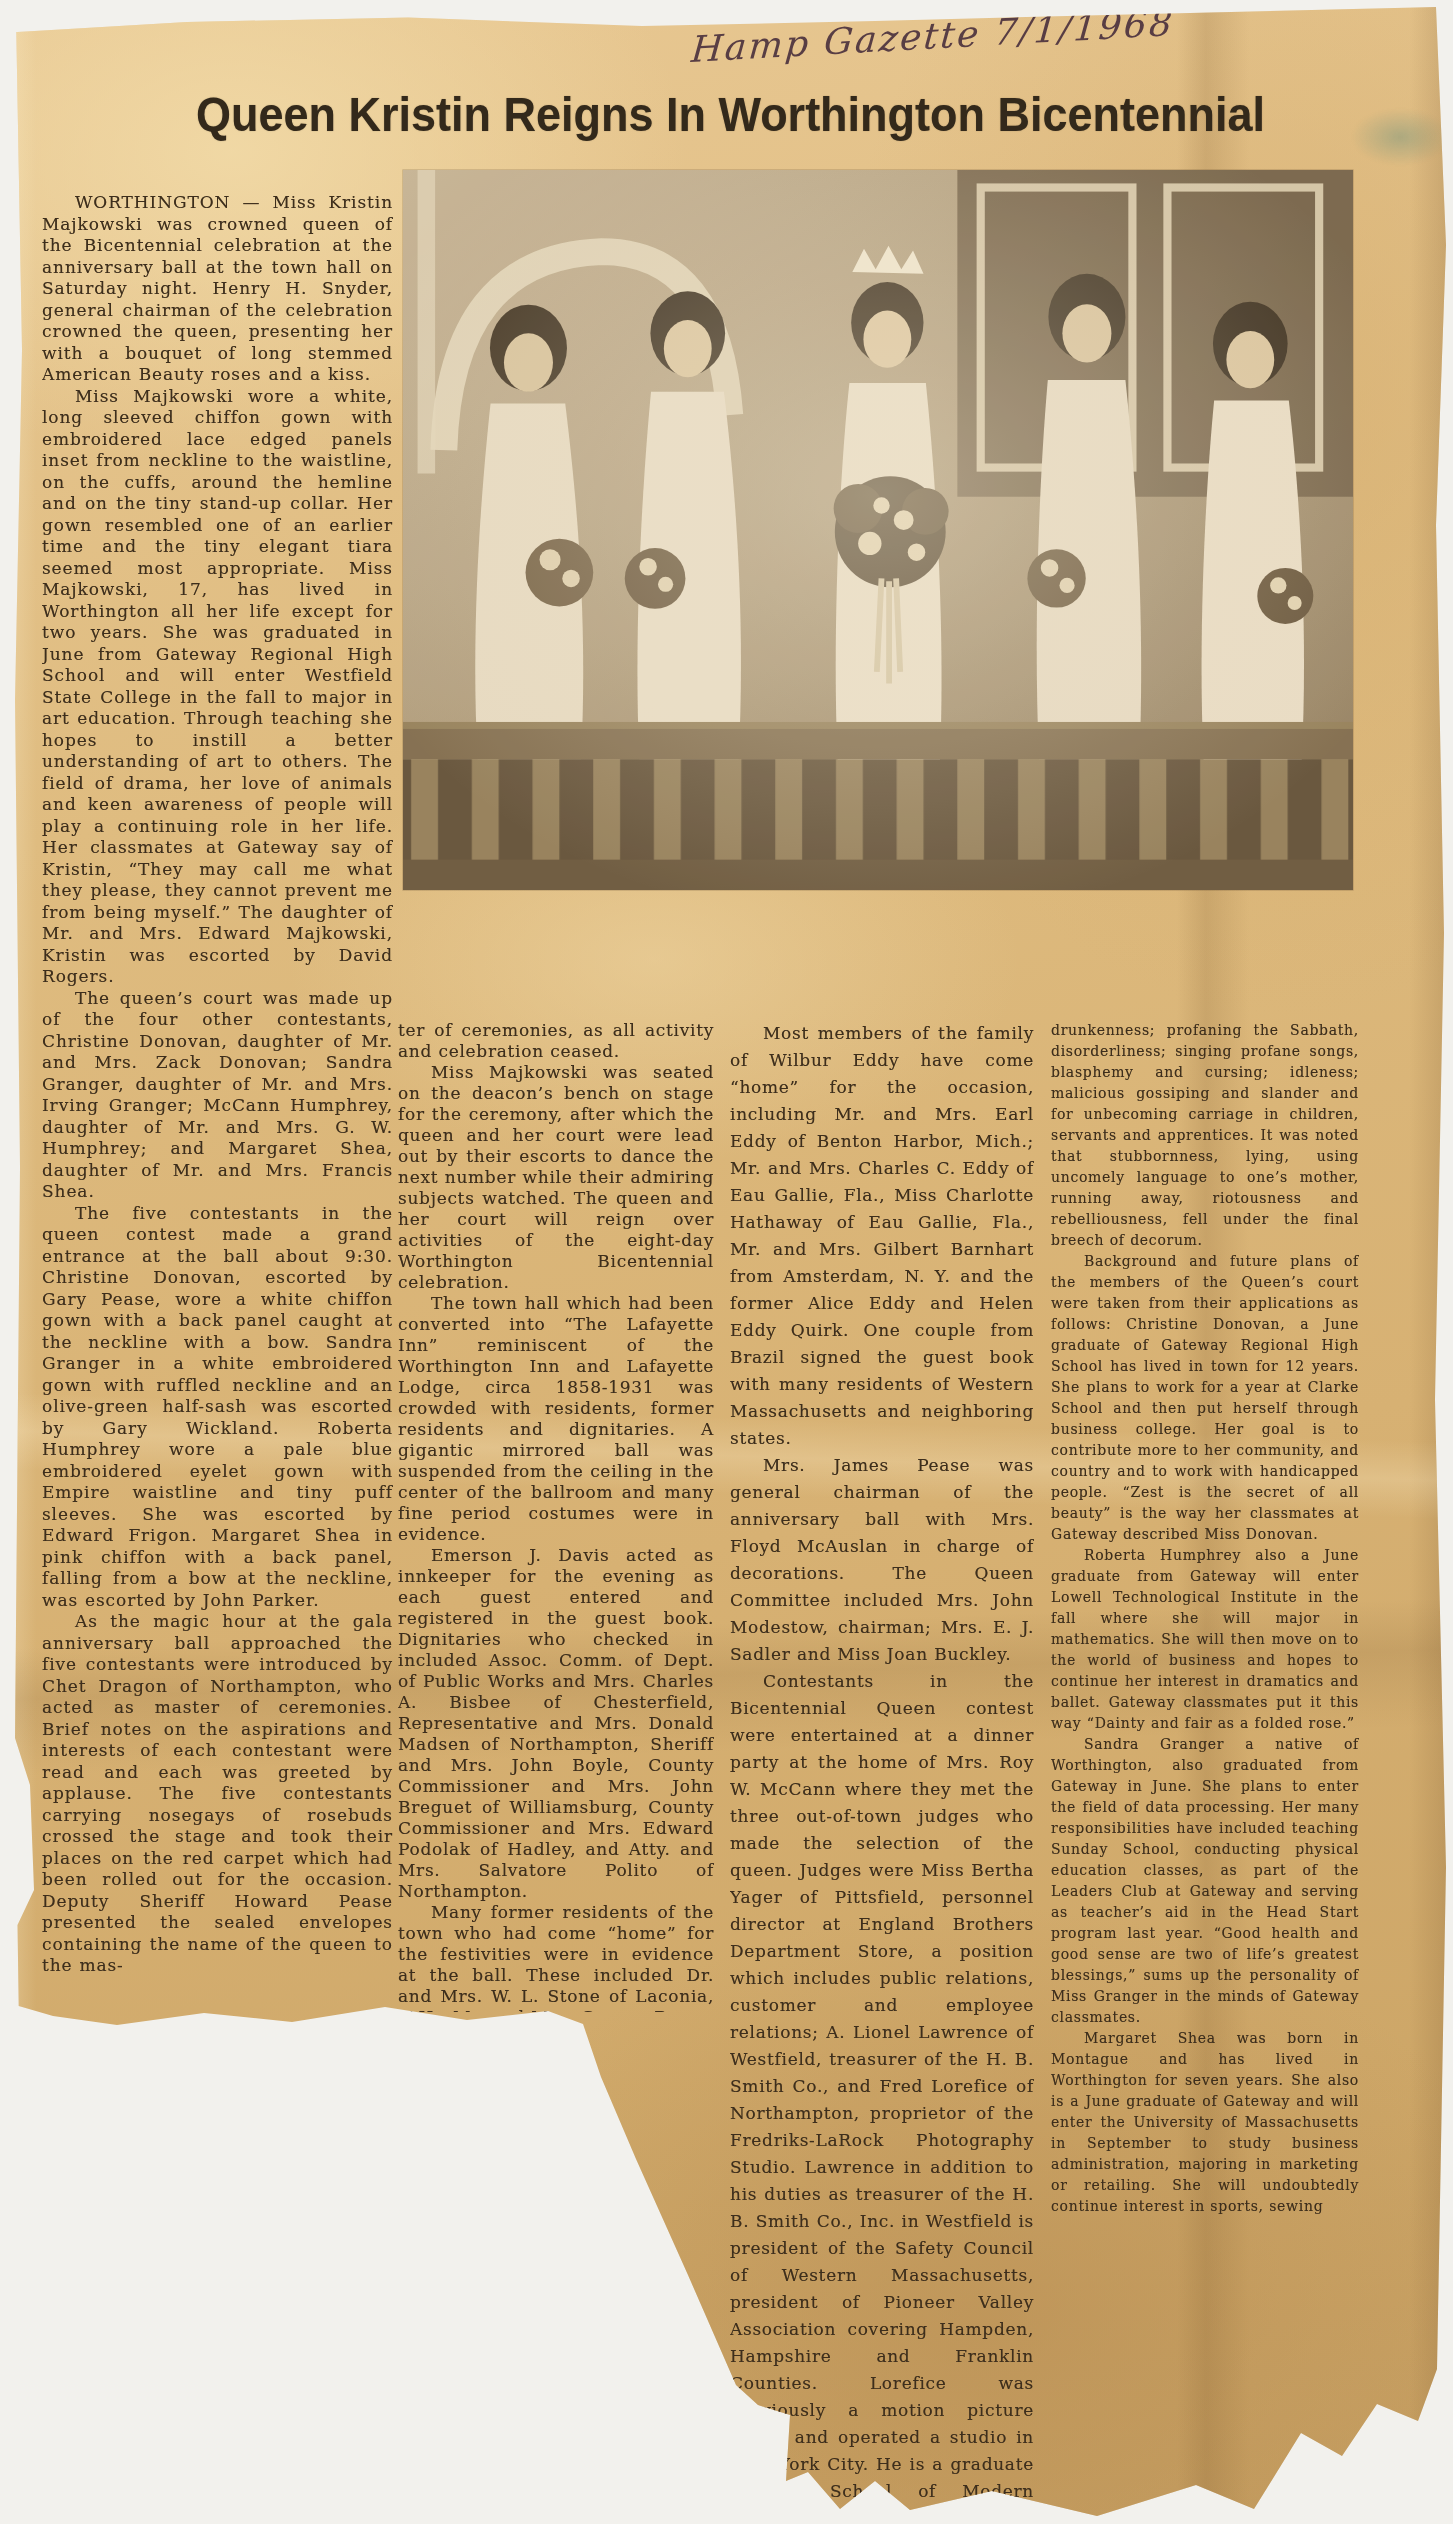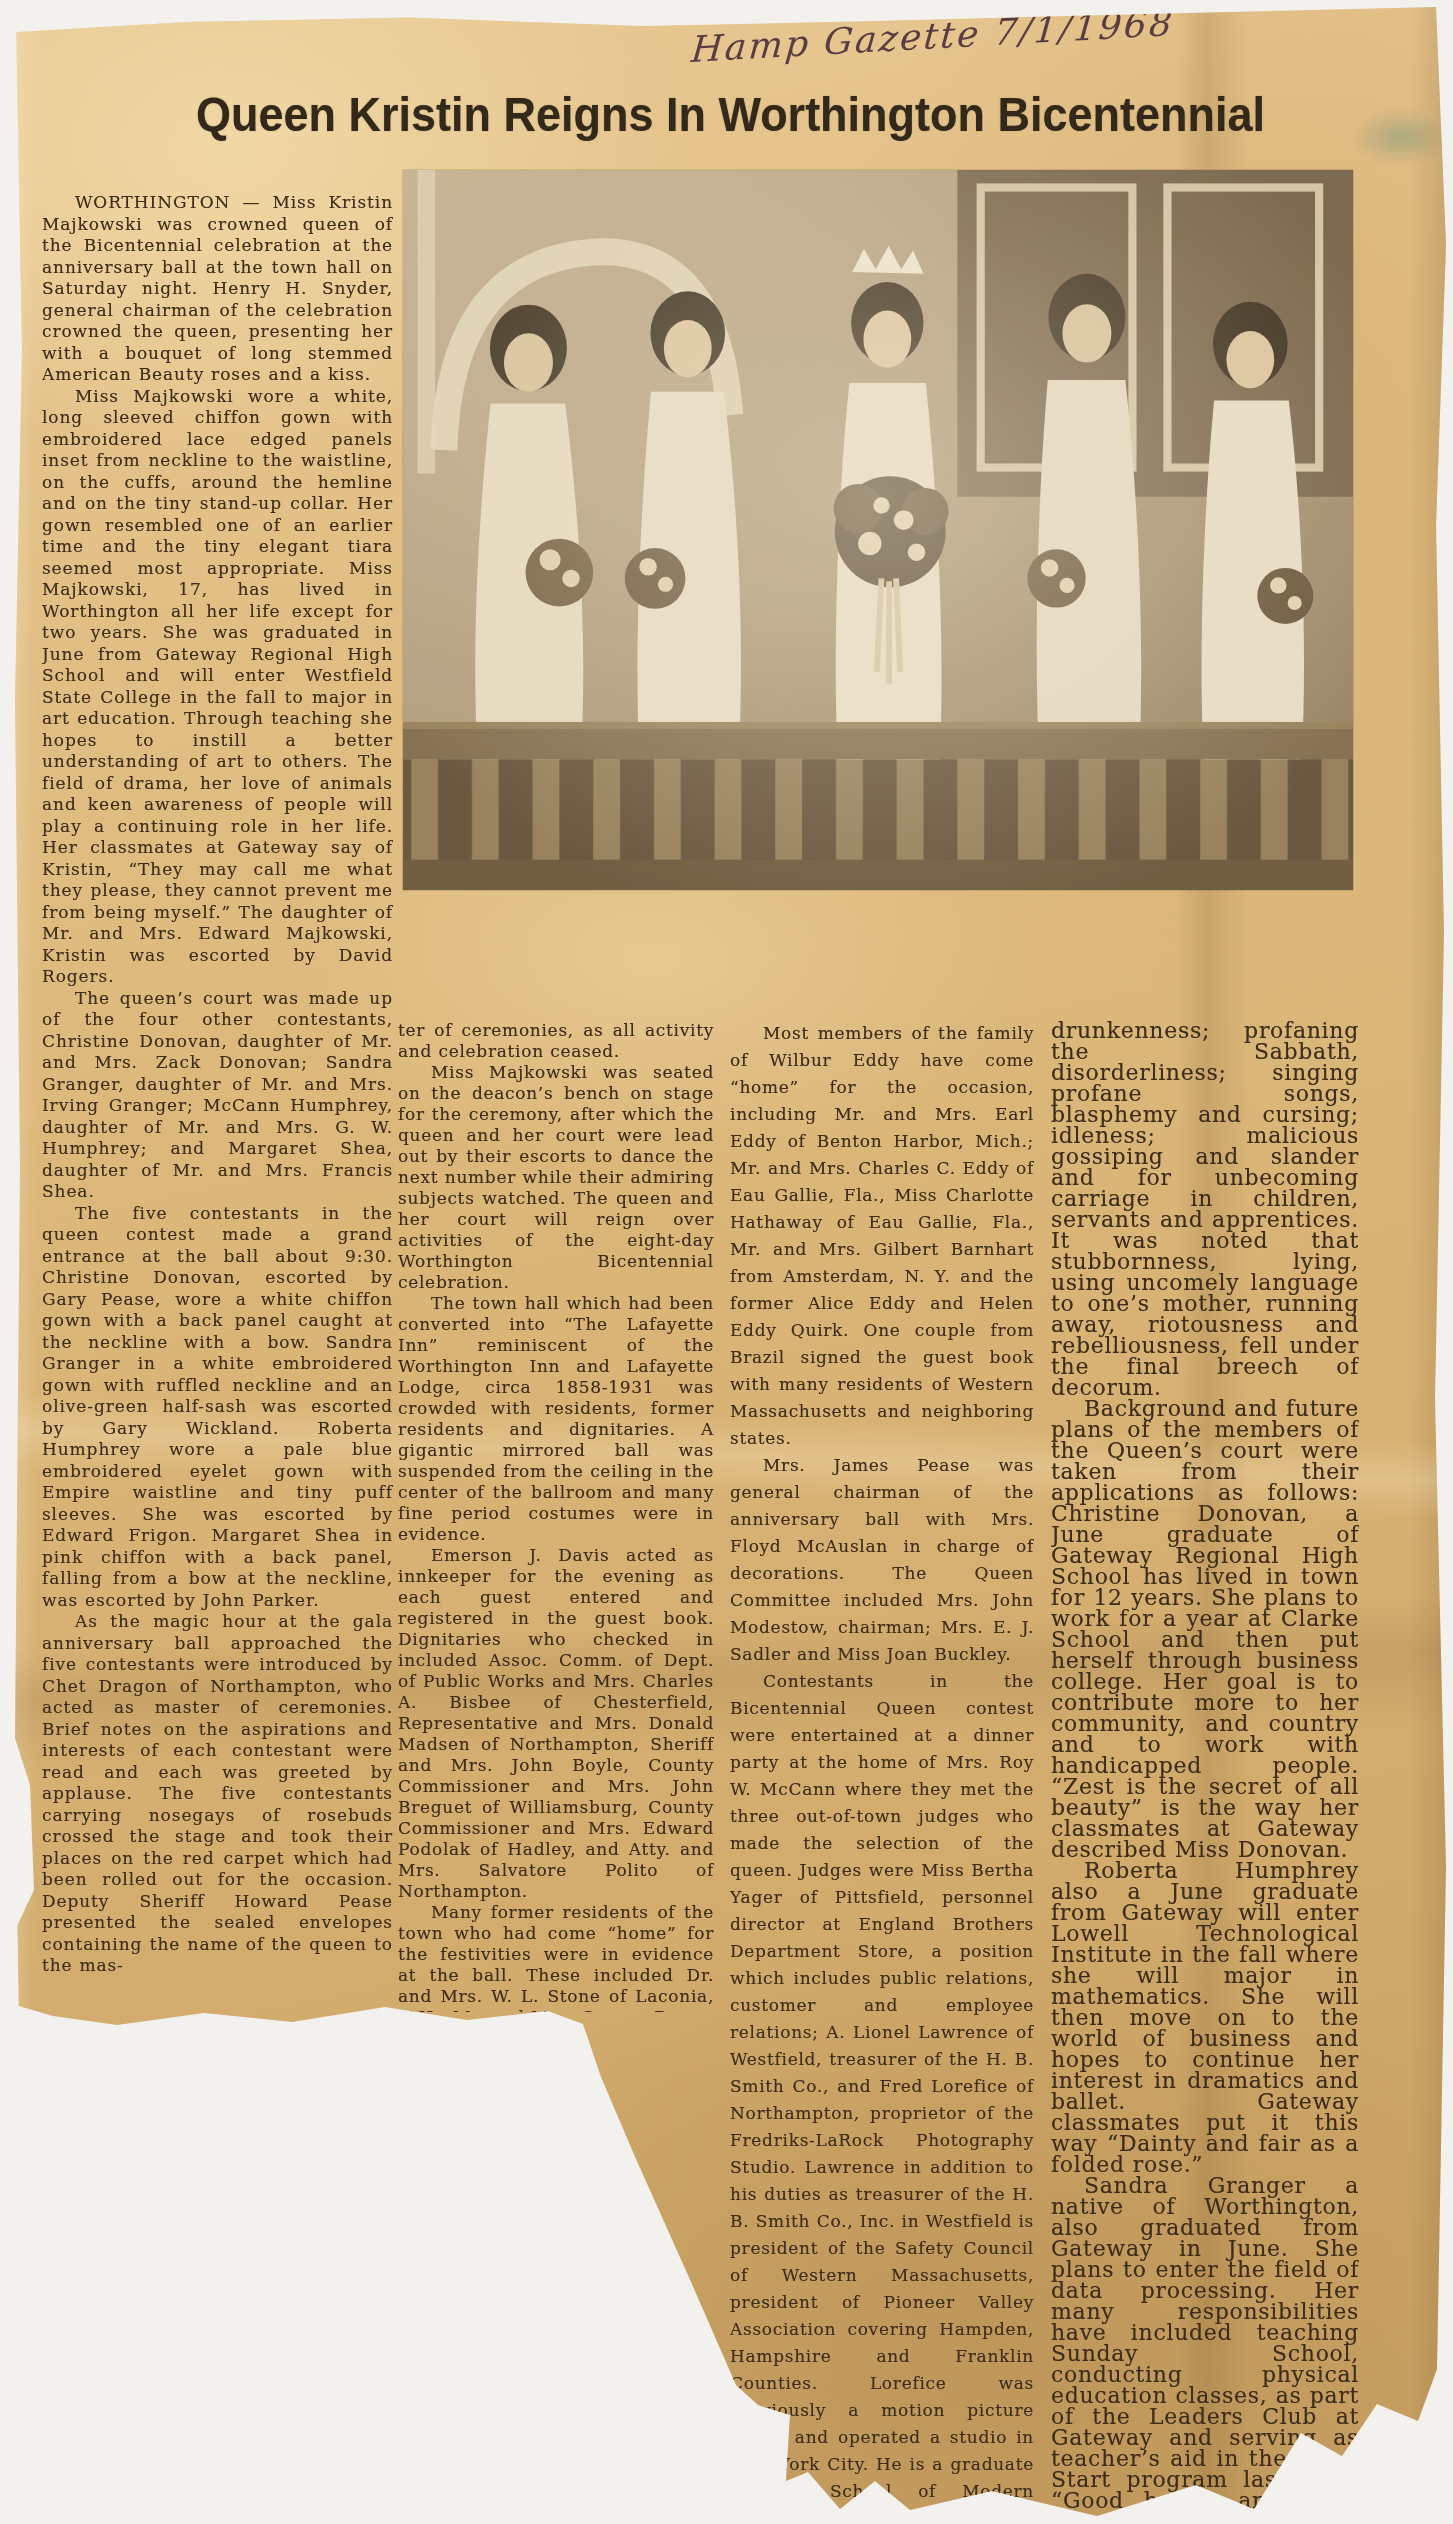--- a/index.html
+++ b/index.html
@@ -79,21 +79,21 @@
   
   .col{
     position:absolute;overflow:hidden;
     font-family:"DejaVu Serif",serif;
     color:#3d2e1c;text-align:justify;
     text-shadow:0 0 0.6px rgba(61,46,28,.45);
   }
   #col1{left:42px;  top:192px;  width:351px; height:1797px; font-size:17px;line-height:21.5px;letter-spacing:0.9px;word-spacing:0.6px;}
   #col2{left:398px; top:1020px; width:316px; height:992px; font-size:17px;  line-height:21px;letter-spacing:0.7px;word-spacing:0.3px;}
   #col3{left:730px;top:1020px; width:304px; height:1502px; font-size:17px;  line-height:27px;letter-spacing:0.7px;word-spacing:0.3px;}
-  #col4{left:1051px;top:1020px; width:308px; height:1502px; font-size:22px;  line-height:21px;letter-spacing:0.7px;word-spacing:0.3px;}
+  #col4{left:1051px;top:1020px; width:308px; height:1502px; font-size:14px;  line-height:21px;letter-spacing:0.7px;word-spacing:0.3px;}
   .col p{margin:0;text-indent:33px;}
   .col p.no-indent{text-indent:0;}
 </style>
 </head>
 <body>
 
 <div id="clipping">
 
   <div id="annotation">Hamp Gazette 7/1/1968</div>
 

